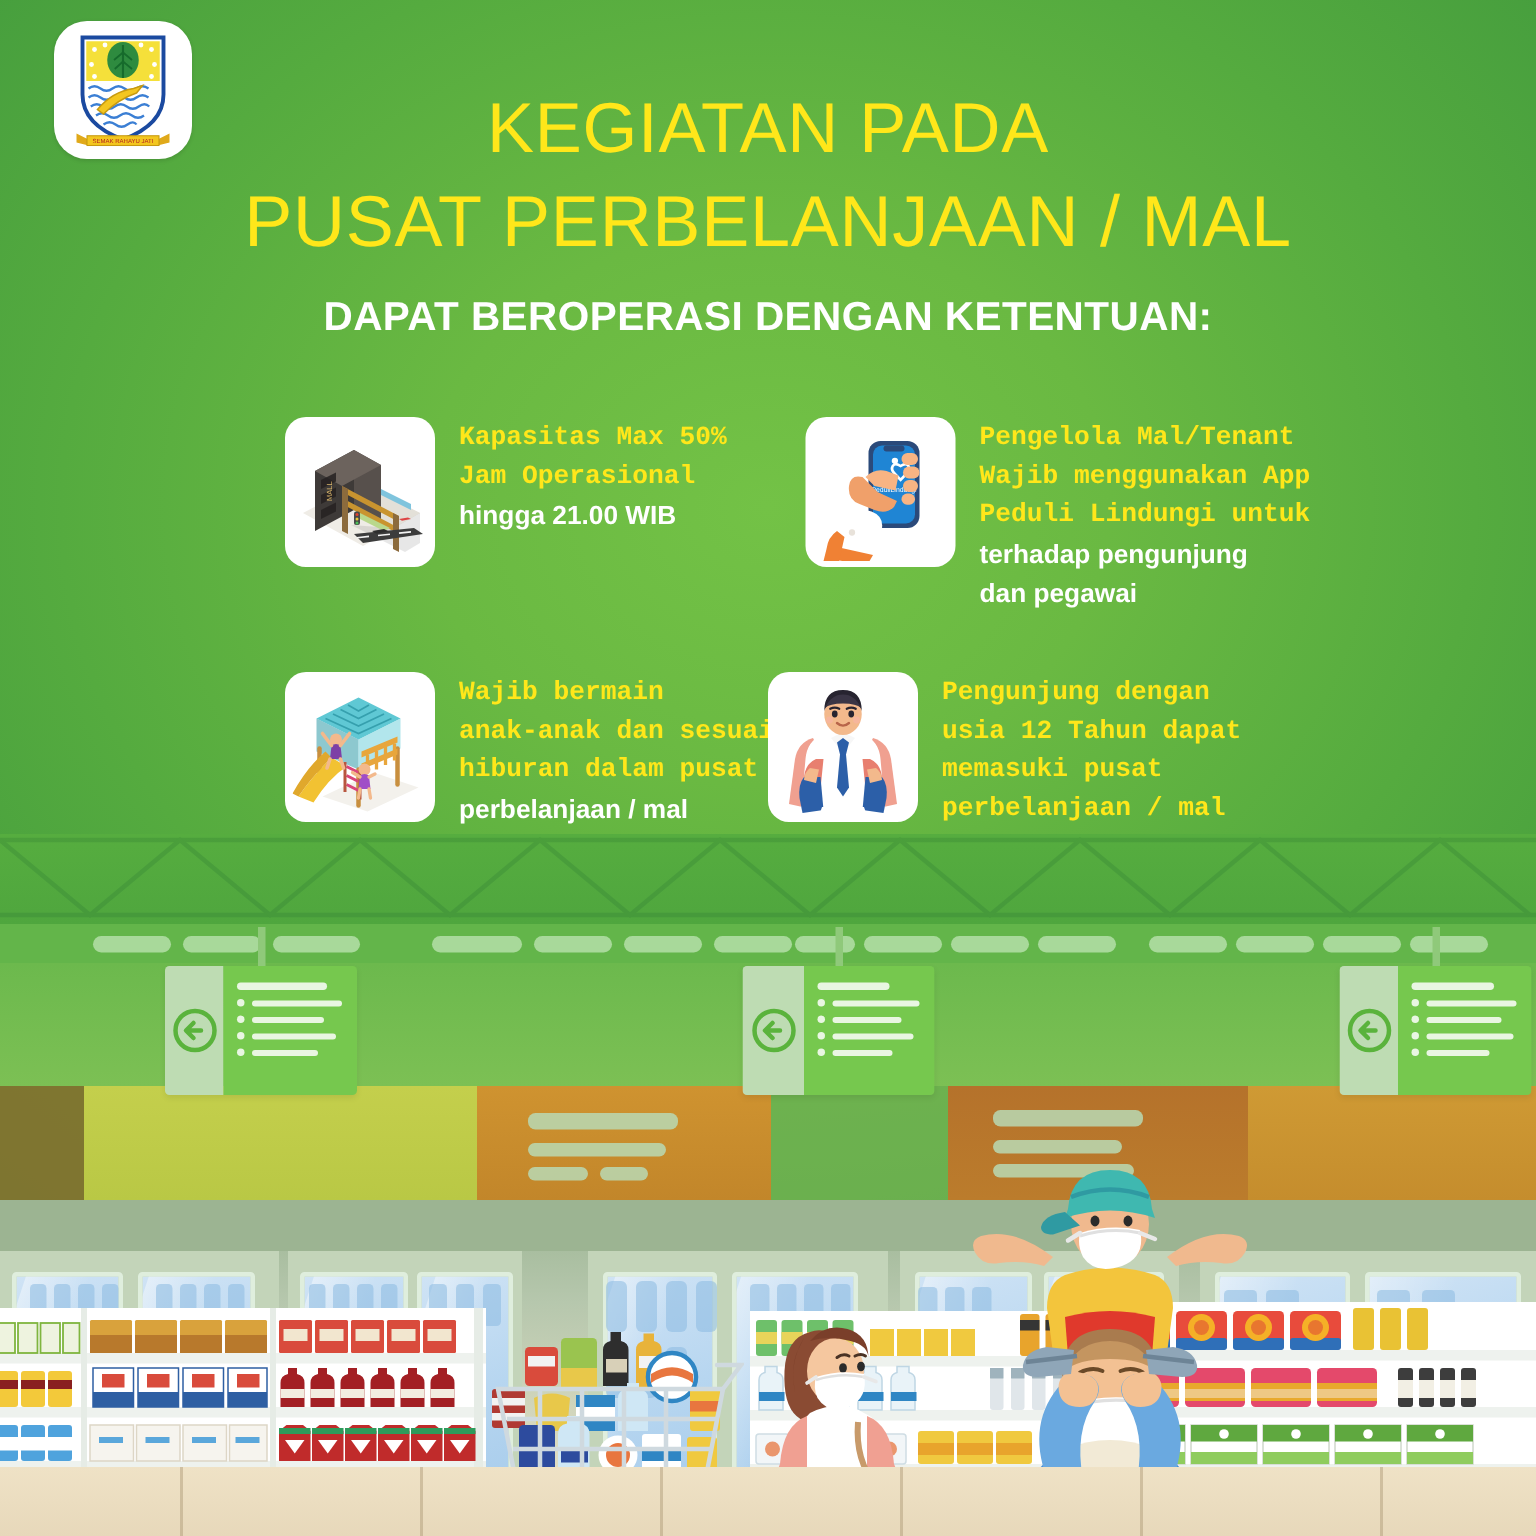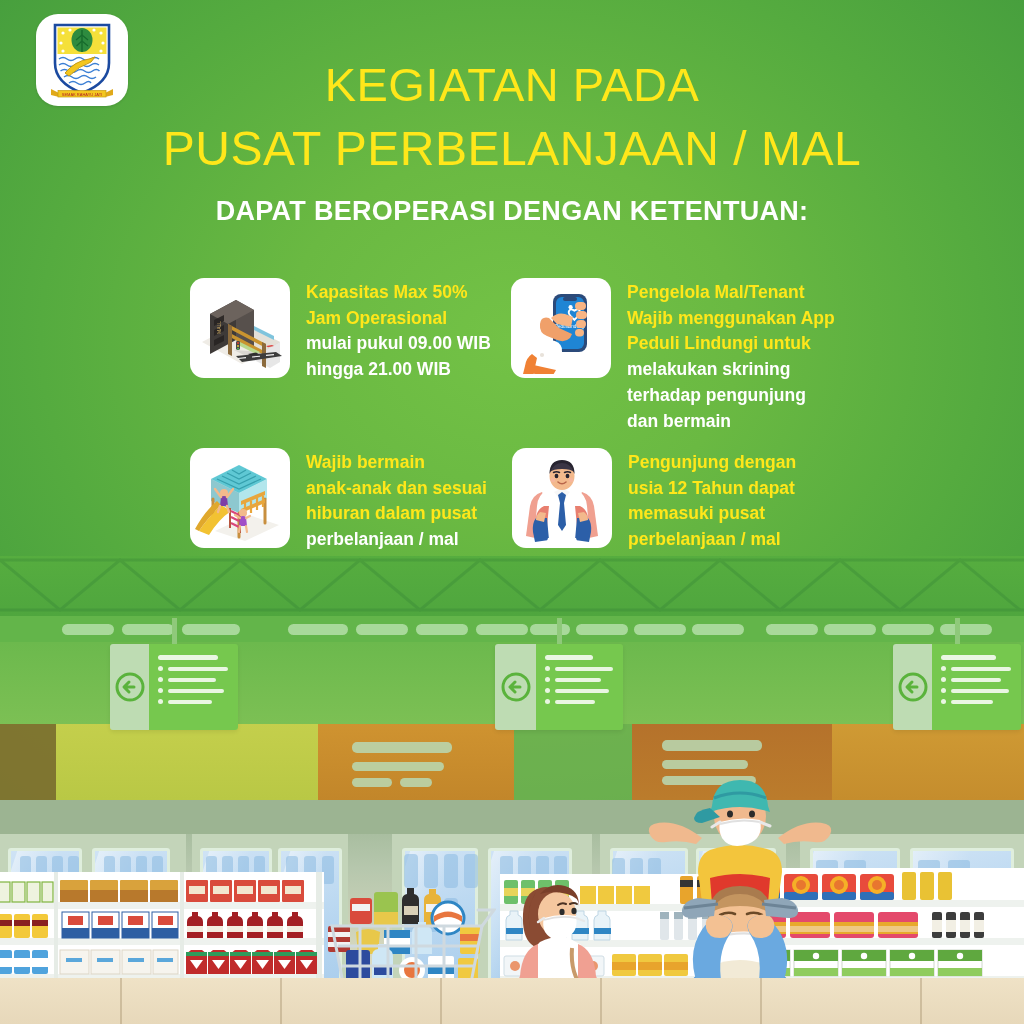--- a/index.html
+++ b/index.html
@@ -35,33 +35,33 @@
   .h1 .line2 { font-size:48px; }
   .h2 {
     margin-top:16px; font-size:27px; font-weight:bold; color:#ffffff;
     letter-spacing:.3px; text-transform:uppercase;
   }
 
   
   .points { position:absolute; left:0; top:278px; width:1024px; }
   .point { position:absolute; display:flex; gap:16px; }
   .p1 { left:190px; top:0; }
-  .p2 { left:511px; top:0; }
+  .p2 { left:537px; top:0; }
   .p3 { left:190px; top:170px; }
   .p4 { left:512px; top:170px; }
 
   .icon-card {
     width:100px; height:100px; flex:0 0 100px;
     background:#ffffff; border-radius:14px;
     display:flex; align-items:center; justify-content:center;
     overflow:hidden;
   }
   .ptext { padding-top:2px; max-width:240px; }
   .ptext p { font-size:17.5px; line-height:1.47; font-weight:600; }
-  .ptext .hl { color:#ffe71a; }
+  .ptext .hl { color:#ffe71a;font-family:Liberation Mono, monospace; }
   .ptext .wh { color:#ffffff; }
 
   
   .scene { position:absolute; left:0; top:556px; width:1024px; height:468px; overflow:hidden; }
 
   
   .ceiling {
     position:absolute; left:0; top:0; width:1024px; height:60px;
     background:linear-gradient(180deg,#56ad3f 0%,#4fa63e 100%);
   }
@@ -203,21 +203,20 @@
           <circle cx="42" cy="59" r="1" fill="#e2432c"></circle>
             <circle cx="42" cy="62" r="1" fill="#e8c93a"></circle>
           <circle cx="42" cy="64.7" r="1" fill="#4cc05a"></circle>
           <path d="M52 70 L60 68.6 L63 70.2 L55 71.8 Z" fill="#2e2e2e"></path>
           <path d="M70 62 L76 61 L78 62 L72 63.2 Z" fill="#d44"></path>
         </svg>
       </div>
       <div class="ptext">
         <p class="hl">Kapasitas Max 50%</p>
         <p class="hl">Jam Operasional</p>
-        <p class="wh">mulai pukul 09.00 WIB</p>
         <p class="wh">hingga 21.00 WIB</p>
       </div>
     </div>
 
     <div class="point p2">
       <div class="icon-card">
         <svg width="92" height="92" viewBox="0 0 92 92">
           <rect x="38" y="12" width="34" height="58" rx="8" fill="#2b4a7a"></rect>
           <rect x="41" y="15" width="28" height="52" rx="6" fill="#1f85d4"></rect>
           <rect x="48" y="15" width="14" height="4" rx="2" fill="#2b4a7a"></rect>
@@ -239,23 +238,22 @@
           <path d="M28 56 q-9 3 -11 12 l-3 14 l28 6 l5 -18 q1 -8 -7 -11 z" fill="#ffffff"></path>
           <path d="M14 82 q-3 6 1 9 l22 4 l4 -7 z" fill="#f08134"></path>
           <path d="M17 72 q-6 4 -7 12 l-2 8 l10 2 l4 -18 z" fill="#f08134"></path>
           <circle cx="27" cy="73" r="2.1" fill="#e8e2da"></circle>
         </svg>
       </div>
       <div class="ptext">
         <p class="hl">Pengelola Mal/Tenant</p>
         <p class="hl">Wajib menggunakan App</p>
         <p class="hl">Peduli Lindungi untuk</p>
-        <p class="wh">melakukan skrining</p>
         <p class="wh">terhadap pengunjung</p>
-        <p class="wh">dan bermain</p>
+        <p class="wh">dan pegawai</p>
       </div>
     </div>
 
     <div class="point p3">
       <div class="icon-card">
         <svg width="90" height="90" viewBox="0 0 90 90">
           <path d="M20 78 L50 88 L84 72 L54 62 Z" fill="#f3f1ec"></path>
           <path d="M44 12 L72 26 L44 40 L16 26 Z" fill="#5fc8d4"></path>
           <g stroke="#2f9aa8" stroke-width="1.2" fill="none" opacity=".85">
             <path d="M22 26 L44 36 L66 26"></path>

